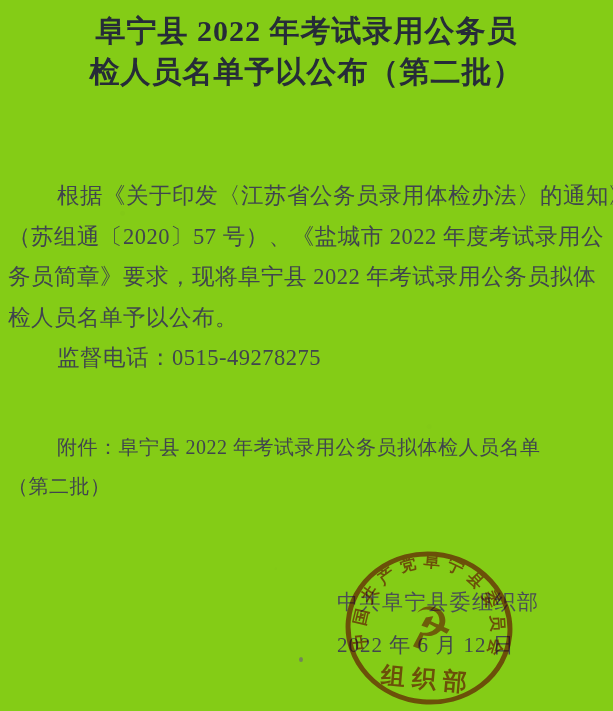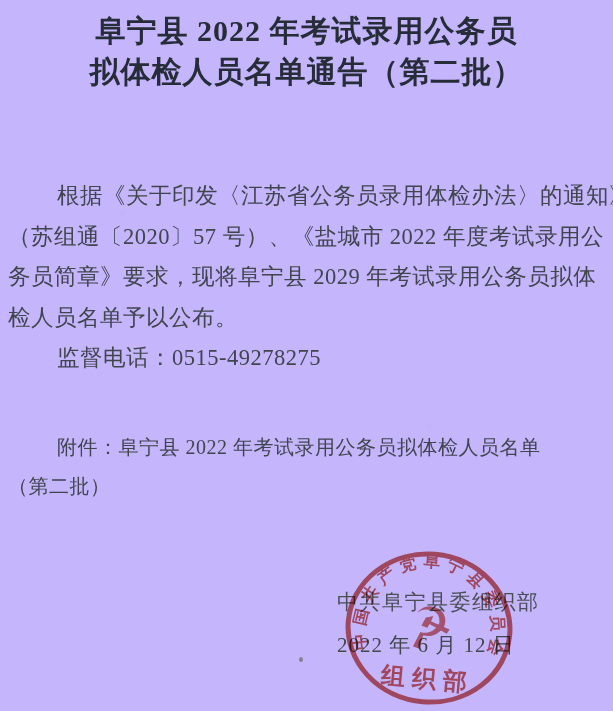--- a/index.html
+++ b/index.html
@@ -4,21 +4,21 @@
 <style>
   html, body {
     margin: 0;
     padding: 0;
     background: #ffffff;
   }
   .page {
     position: relative;
     width: 613px;
     height: 711px;
-    background: #c4b5fd;
+    background: #84cc16;
     overflow: hidden;
     font-family: "Liberation Serif", "DejaVu Serif", serif;
   }
   
   .page::before {
     content: "";
     position: absolute;
     inset: 0;
     background:
       radial-gradient(circle at 20% 30%, rgba(0,0,0,0.015) 0 2px, transparent 3px),
@@ -110,27 +110,27 @@
     opacity: 0.75;
   }
 </style>
 </head>
 <body>
 
 <div class="page">
 
   <div class="title-block">
     <div>阜宁县 2022 年考试录用公务员</div>
-    <div>拟体检人员名单通告（第二批）</div>
+    <div>检人员名单予以公布（第二批）</div>
   </div>
 
   <div class="body-block">
     <div class="line indent">根据《关于印发〈江苏省公务员录用体检办法〉的通知》</div>
     <div class="line">（苏组通〔2020〕57 号）、《盐城市 2022 年度考试录用公</div>
-    <div class="line">务员简章》要求，现将阜宁县 2029 年考试录用公务员拟体</div>
+    <div class="line">务员简章》要求，现将阜宁县 2022 年考试录用公务员拟体</div>
     <div class="line">检人员名单予以公布。</div>
     <div class="line indent">监督电话：0515-49278275</div>
   </div>
 
   <div class="attachment-block">
     <div class="line indent">附件：阜宁县 2022 年考试录用公务员拟体检人员名单</div>
     <div class="line">（第二批）</div>
   </div>
 
   <div class="signature-issuer">中共阜宁县委组织部</div>

